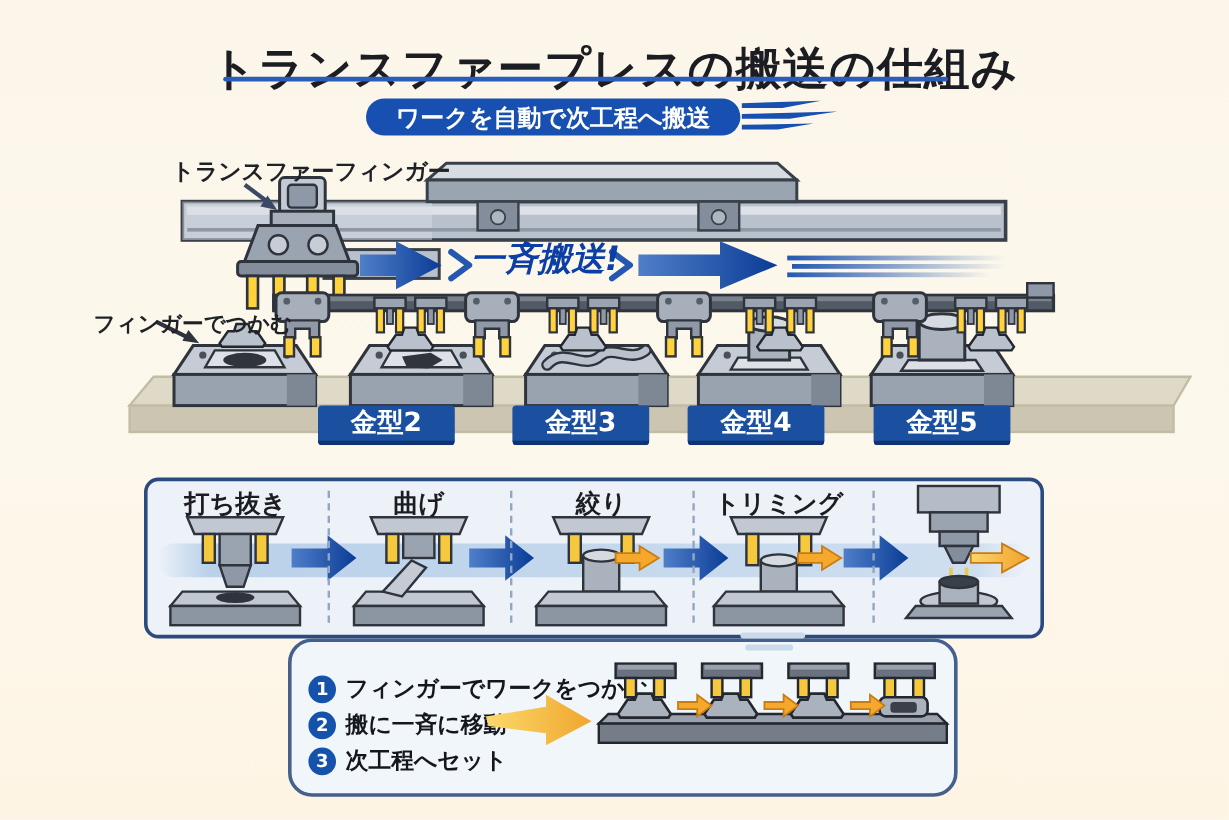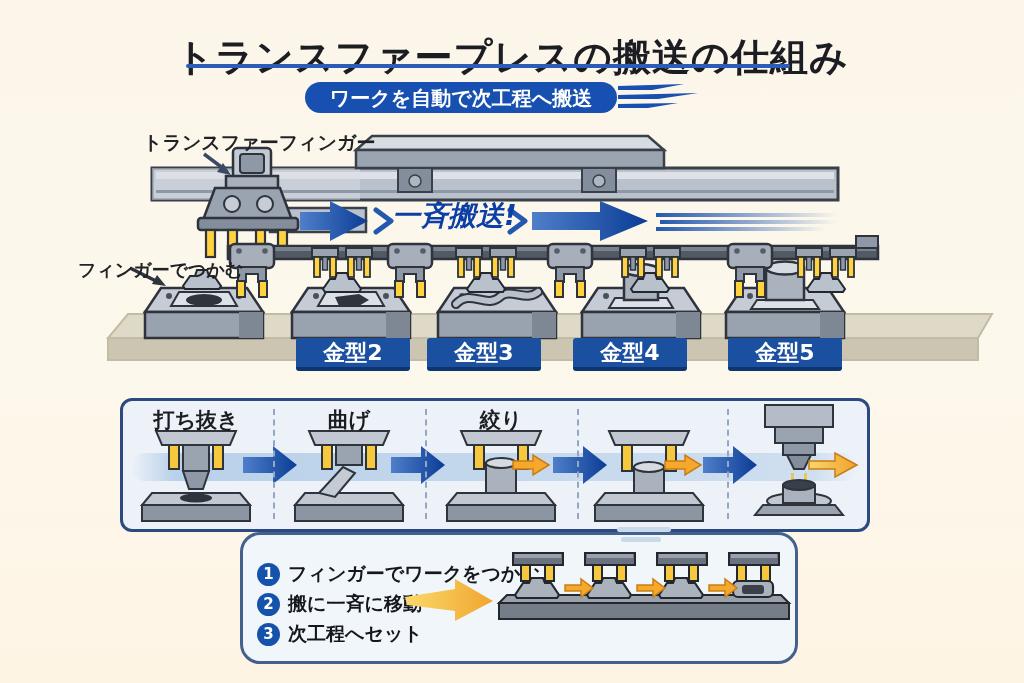--- a/index.html
+++ b/index.html
@@ -20,21 +20,21 @@
 
   
   .machine-svg{top:120px;left:0;width:1024px;height:260px;}
   .lbl{font-weight:bold;color:#1F2126;}
   .lbl-finger{top:130px;left:143px;font-size:19px;}
   .lbl-grab{top:258px;left:78px;font-size:18px;}
   .lbl-transfer{top:197px;left:392px;font-size:28px;font-weight:bold;color:#0C3FA6;font-style:italic;}
 
   .die-label{top:338px;width:114px;height:29px;background:#1B4FA0;border-bottom:4px solid #0F3570;
              border-radius:3px;color:#FFFFFF;font-size:22px;font-weight:bold;text-align:center;line-height:29px;}
-  .die1{left:134px}.die2{left:296px}.die3{left:427px}.die4{left:573px}.die5{left:728px}
+  .die1{left:134px}.die2{left:265px}.die3{left:427px}.die4{left:573px}.die5{left:728px}
 
   
   .panel{top:378px;left:120px;width:744px;height:128px;background:#EDF2F8;
          border:3px solid #2B4A80;border-radius:12px;margin-top:20px;}
   .panel .band{position:absolute;top:52px;left:8px;width:726px;height:28px;border-radius:14px;
          background:linear-gradient(90deg,rgba(176,203,231,0) 0%,rgba(176,203,231,.85) 6%,rgba(176,203,231,.5) 94%,rgba(176,203,231,0) 100%);}
   .panel .divider{position:absolute;top:8px;height:110px;width:0;border-left:2px dashed #93A7C2;}
   .dv1{left:150px}.dv2{left:302px}.dv3{left:454px}.dv4{left:604px}
   .station-label{position:absolute;top:5px;transform:translateX(-50%);font-size:21px;font-weight:bold;color:#1B1D22;white-space:nowrap;}
   .sl1{left:73px}.sl2{left:226px}.sl3{left:378px}.sl4{left:526px}
@@ -324,20 +324,21 @@
     </svg>
 
     <div class="divider dv1"></div>
     <div class="divider dv2"></div>
     <div class="divider dv3"></div>
     <div class="divider dv4"></div>
 
     <div class="station-label sl1">打ち抜き</div>
     <div class="station-label sl2">曲げ</div>
     <div class="station-label sl3">絞り</div>
+    <div class="station-label sl4">トリミング</div>
   </div>
 
   <div class="abs bottom-box">
     <div class="hstreak hs1"></div>
     <div class="hstreak hs2"></div>
 
     <div class="step st1">
       <div class="step-num">1</div>
       <div class="step-text">フィンガーでワークをつかむ</div>
     </div>

